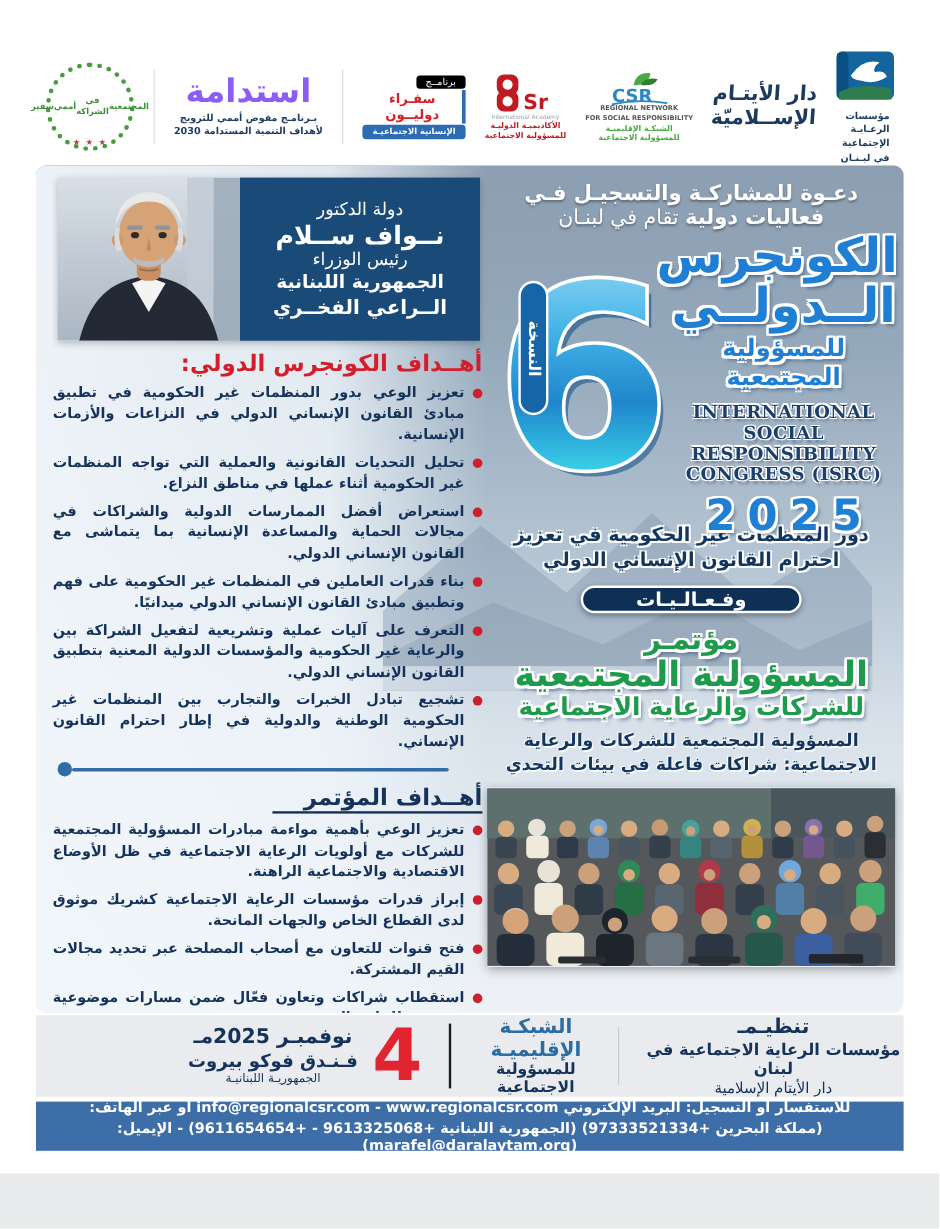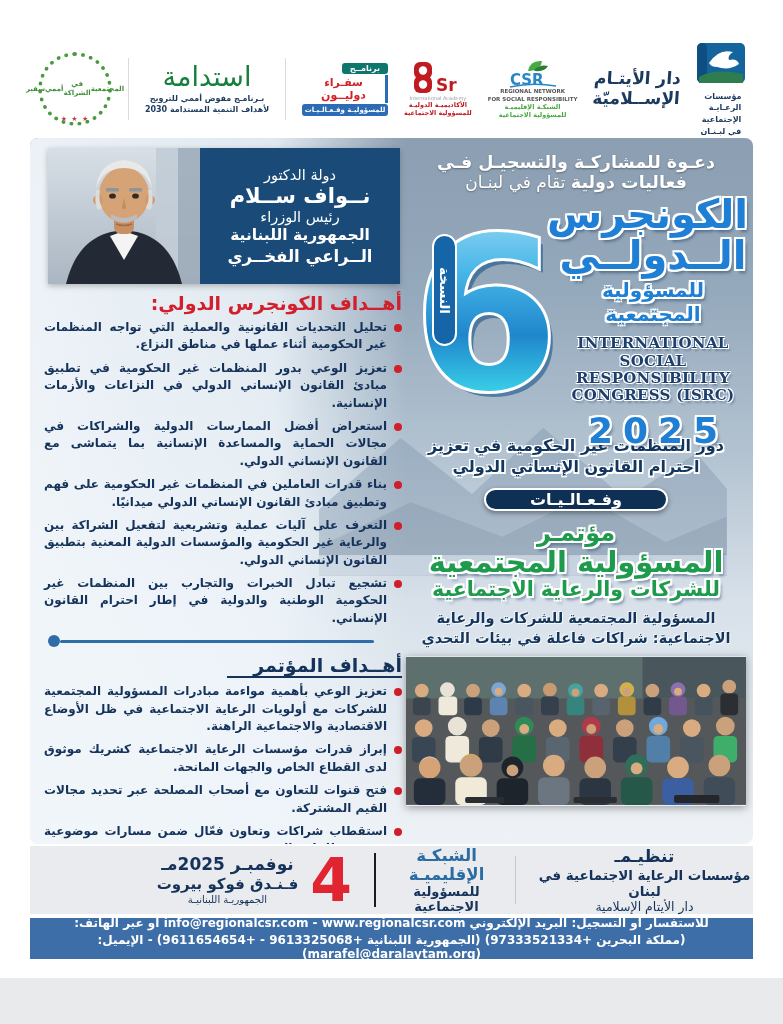--- a/index.html
+++ b/index.html
@@ -11,25 +11,25 @@
     display:flex; align-items:center; justify-content:space-between; background:#fff; }
   .vsep { width:1px; height:62px; background:#d9dcdf; }
   .logo { display:flex; flex-direction:column; align-items:center; justify-content:center; }
 
   .wreath { width:74px; height:74px; border:4px dotted #4a9b3f; border-radius:50%;
     display:flex; flex-direction:row; align-items:center; justify-content:center; gap:0; position:relative; }
   .wreath div { font-size:7px; font-weight:bold; color:#3f8f39; line-height:1.25; text-align:center; }
   .wreath .stars { position:absolute; bottom:-2px; font-size:7px; color:#c23a3a; letter-spacing:1px; }
 
   .istidama { text-align:center; direction:rtl; }
-  .istidama .big { color:#15803d; font-size:27px; font-weight:normal; line-height:1; }
+  .istidama .big { color:#8b5cf6; font-size:27px; font-weight:bold; line-height:1; }
   .istidama .sub { color:#1c3a5e; font-size:8px; font-weight:bold; margin-top:3px; line-height:1.4; }
 
   .ambprog { width:86px; direction:rtl; display:flex; flex-direction:column; align-items:stretch; gap:1px; }
-  .ambprog .g { align-self:flex-start; background:#0f766e; color:#fff; font-size:8px; font-weight:bold; padding:1px 8px; border-radius:3px; }
+  .ambprog .g { align-self:flex-start; background:#000000; color:#fff; font-size:8px; font-weight:normal; padding:1px 8px; border-radius:3px; }
   .ambprog .r { color:#d42027; font-size:11px; font-weight:bold; text-align:center; border-right:3px solid #2b6cb4; padding:1px 2px; }
   .ambprog .b { background:#2b6cb4; color:#fff; font-size:7px; font-weight:bold; text-align:center; padding:2px 2px; border-radius:3px; }
 
   .isr { text-align:center; }
   .isr .ar { color:#c11b22; font-size:6.5px; font-weight:bold; line-height:1.3; direction:rtl; }
   .isr .en { color:#9aa0a6; font-size:5px; }
 
   .csrlogo { text-align:center; }
   .csrlogo .en { color:#555; font-size:5.5px; font-weight:bold; line-height:1.3; }
   .csrlogo .ar { color:#49a942; font-size:6.5px; font-weight:bold; line-height:1.3; direction:rtl; }
@@ -153,21 +153,21 @@
       <div class="big">استدامة</div>
       <div class="sub">
         <div>بـرنامـج مفوض أممي للترويج</div>
         <div>لأهداف التنمية المستدامة 2030</div>
       </div>
     </div>
     <div class="vsep"></div>
     <div class="logo ambprog">
       <div class="g">برنامــج</div>
       <div class="r">سفـراء دوليــون</div>
-      <div class="b">للمسؤوليـة وفـعـالـيـات</div>
+      <div class="b">الإنسانية الاجتماعيـة</div>
     </div>
     <div class="logo isr">
       <svg width="52" height="34" viewBox="0 0 52 34">
         <rect x="2" y="1" width="18" height="17" rx="6" fill="#c11b22"></rect>
         <circle cx="11" cy="9.5" r="4.2" fill="#fff"></circle>
         <rect x="2" y="15" width="18" height="17" rx="6" fill="#c11b22"></rect>
         <circle cx="11" cy="23.5" r="4.2" fill="#fff"></circle>
         <text x="24" y="30" font-size="17" font-weight="bold" fill="#c11b22" font-family="DejaVu Sans, sans-serif">Sr</text>
       </svg>
       <div class="en">International Academy</div>
@@ -249,22 +249,22 @@
         <div class="l2">نــواف ســلام</div>
         <div class="l3">رئيس الوزراء</div>
         <div class="l4">الجمهورية اللبنانية</div>
         <div class="l5">الــراعي الفخــري</div>
       </div>
     </div>
 
     <div class="left-col">
       <div class="obj-h-red">أهــداف الكونجرس الدولي:</div>
       <ul class="obj-list">
+        <li>تعزيز الوعي بدور المنظمات غير الحكومية في تطبيق مبادئ القانون الإنساني الدولي في النزاعات والأزمات الإنسانية.</li>
         <li>تحليل التحديات القانونية والعملية التي تواجه المنظمات غير الحكومية أثناء عملها في مناطق النزاع.</li>
-        <li>تعزيز الوعي بدور المنظمات غير الحكومية في تطبيق مبادئ القانون الإنساني الدولي في النزاعات والأزمات الإنسانية.</li>
         <li>استعراض أفضل الممارسات الدولية والشراكات في مجالات الحماية والمساعدة الإنسانية بما يتماشى مع القانون الإنساني الدولي.</li>
         <li>بناء قدرات العاملين في المنظمات غير الحكومية على فهم وتطبيق مبادئ القانون الإنساني الدولي ميدانيًا.</li>
         <li>التعرف على آليات عملية وتشريعية لتفعيل الشراكة بين والرعاية غير الحكومية والمؤسسات الدولية المعنية بتطبيق القانون الإنساني الدولي.</li>
         <li>تشجيع تبادل الخبرات والتجارب بين المنظمات غير الحكومية الوطنية والدولية في إطار احترام القانون الإنساني.</li>
       </ul>
       <div class="obj-divider">
         <div class="line"></div>
           <div class="dot"></div>
       </div>
       <div class="obj-h-navy">أهــداف المؤتمر</div>

